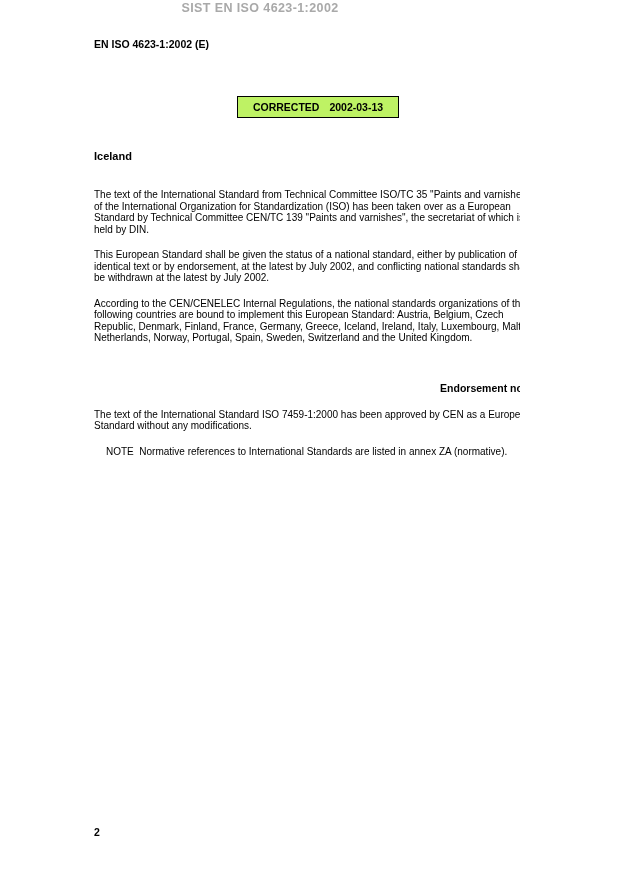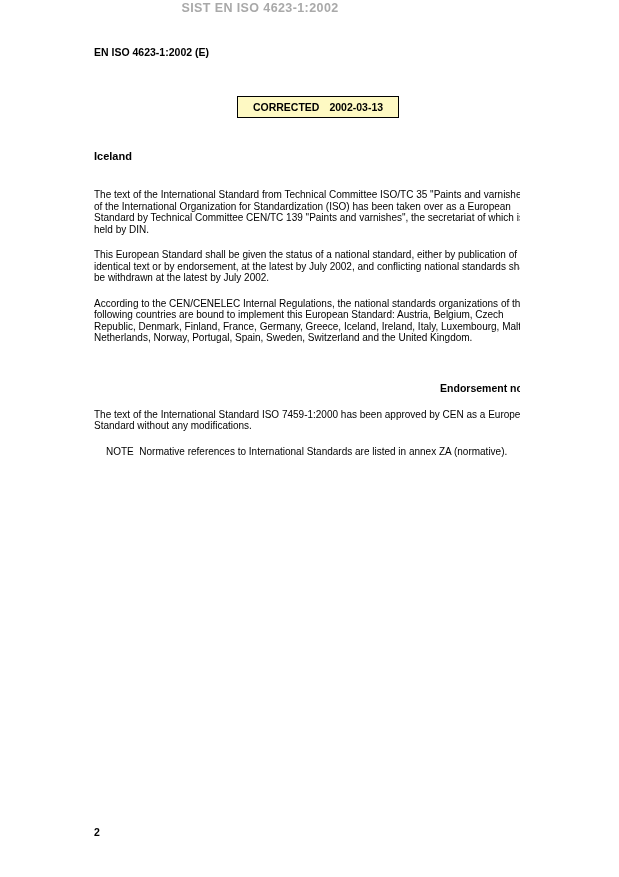--- a/index.html
+++ b/index.html
@@ -22,39 +22,39 @@
     left: 0;
     right: 0;
     text-align: center;
     font-size: 12.5px;
     font-weight: bold;
     color: #a9a9a9;
     letter-spacing: 0.4px;
   }
   .doc-id {
     position: absolute;
-    top: 46px;
+    top: 38px;
     left: 94px;
     font-size: 10.5px;
     font-weight: bold;
   }
   .corrected-box {
     position: absolute;
     top: 96px;
     left: 237px;
     width: 160px;
     height: 20px;
     border: 1px solid #000000;
     display: flex;
     align-items: center;
     justify-content: center;
     font-size: 10.5px;
     font-weight: bold;
     gap: 10px;
-    background: #fef9c3;
+    background: #bef264;
   }
   .text-block {
     position: absolute;
     top: 150px;
     left: 94px;
     width: 447px;
     font-size: 10px;
     line-height: 11.5px;
   }
   .section-heading {

